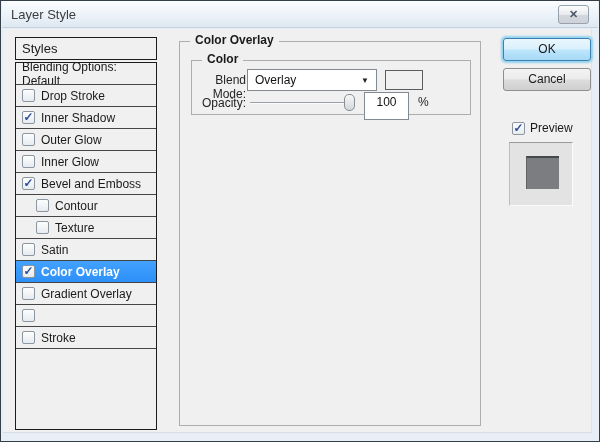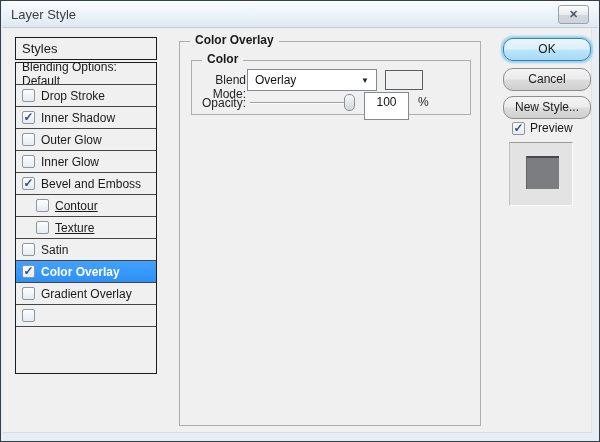--- a/index.html
+++ b/index.html
@@ -27,29 +27,29 @@
     position:absolute; left:2px; top:28px; right:7px; bottom:8px;
     background:#f0f0f0; border-right:1px solid #dfe4ea; border-bottom:1px solid #d8dde3;
   }
   
   .styles-header {
     position:absolute; left:12px; top:8px; width:142px; height:23px;
     border:1px solid #1c1c1c; background:#f0f0f0;
     font-size:13px; color:#1a1a1a; line-height:21px; padding-left:6px;
   }
   .style-list {
-    position:absolute; left:12px; top:33px; width:142px; height:312px;
+    position:absolute; left:12px; top:33px; width:142px; height:368px;
     border:1px solid #1c1c1c; background:#f0f0f0; display:flex; flex-direction:column;
   }
   .row {
     height:22px; flex:0 0 22px; display:flex; align-items:center;
     border-bottom:1px solid #454545; padding-left:6px;
     font-size:12px; color:#1a1a1a; cursor:pointer; overflow:hidden;
   }
-  .row.indent { padding-left:20px;text-decoration:underline; }
+  .row.indent { padding-left:20px; }
   .row.selected {
     background:linear-gradient(#43a1ff,#2d90f8); color:#fff; font-weight:bold;
   }
   .cb {
     width:13px; height:13px; flex:0 0 13px; margin-right:6px;
     background:linear-gradient(#fdfdfd,#e6ebf0); border:1px solid #8b96a1; border-radius:2px;
     font-size:12px; line-height:11px; text-align:center; color:#2c4d9c; font-weight:bold;
   }
   
   .fieldset {
@@ -87,21 +87,21 @@
   }
   .num-input {
     position:absolute; left:172px; top:31px; width:45px; height:28px;
     background:#fff; border:1px solid #848a91; font-size:12px; color:#111;
     text-align:center; line-height:18px;
   }
   .unit { position:absolute; left:226px; top:34px; font-size:12px; color:#242424; }
   
   .btn {
     position:absolute; left:500px; width:88px; height:23px;
-    border:1px solid #8e8e8e; border-radius:10px;
+    border:1px solid #8e8e8e; border-radius:3px;
     background:linear-gradient(#f4f4f4,#ebebeb 49%,#dddddd 51%,#cfcfcf);
     font-size:12px; color:#1a1a1a; text-align:center; line-height:21px; cursor:pointer;
   }
   .btn-ok {
     top:9px; border-color:#3c7fb1;
     background:linear-gradient(#eaf6fd,#d9f0fc 49%,#bee6fd 51%,#a7d9f5);
     box-shadow:0 0 2px 2px #93d1ef;
   }
   .btn-cancel { top:39px; }
   .btn-new-style { top:67px; }
@@ -174,20 +174,24 @@
           <span class="cb checked">✓</span>
           <span>Color Overlay</span>
         </div>
         <div class="row">
           <span class="cb"></span>
           <span>Gradient Overlay</span>
         </div>
         <div class="row">
           <span class="cb"></span>
         </div>
+        <div class="row">
+          <span class="cb"></span>
+          <span>Stroke</span>
+        </div>
         <div style="flex: 1 1 0%;"></div>
       </div>
 
     <div class="fieldset fs-outer">
       <span class="legend">Color Overlay</span>
 
       <div class="fieldset fs-inner">
         <span class="legend">Color</span>
 
         <span class="fld-label" style="left:-8px; top:12px;">Blend Mode:</span>
@@ -200,21 +204,20 @@
         <span class="fld-label" style="left:-8px; top:35px;">Opacity:</span>
         <div class="slider-track"></div>
         <div class="slider-thumb"></div>
         <div class="num-input">100</div>
         <span class="unit">%</span>
       </div>
     </div>
 
     <div class="btn btn-ok">OK</div>
     <div class="btn btn-cancel">Cancel</div>
-    <div class="btn btn-new-style">New Style...</div>
 
     <div class="preview-wrap">
       <span class="cb checked">✓</span>
       <span class="preview-label">Preview</span>
     </div>
 
     <div class="preview-tile">
       <div class="preview-swatch"></div>
     </div>
 

